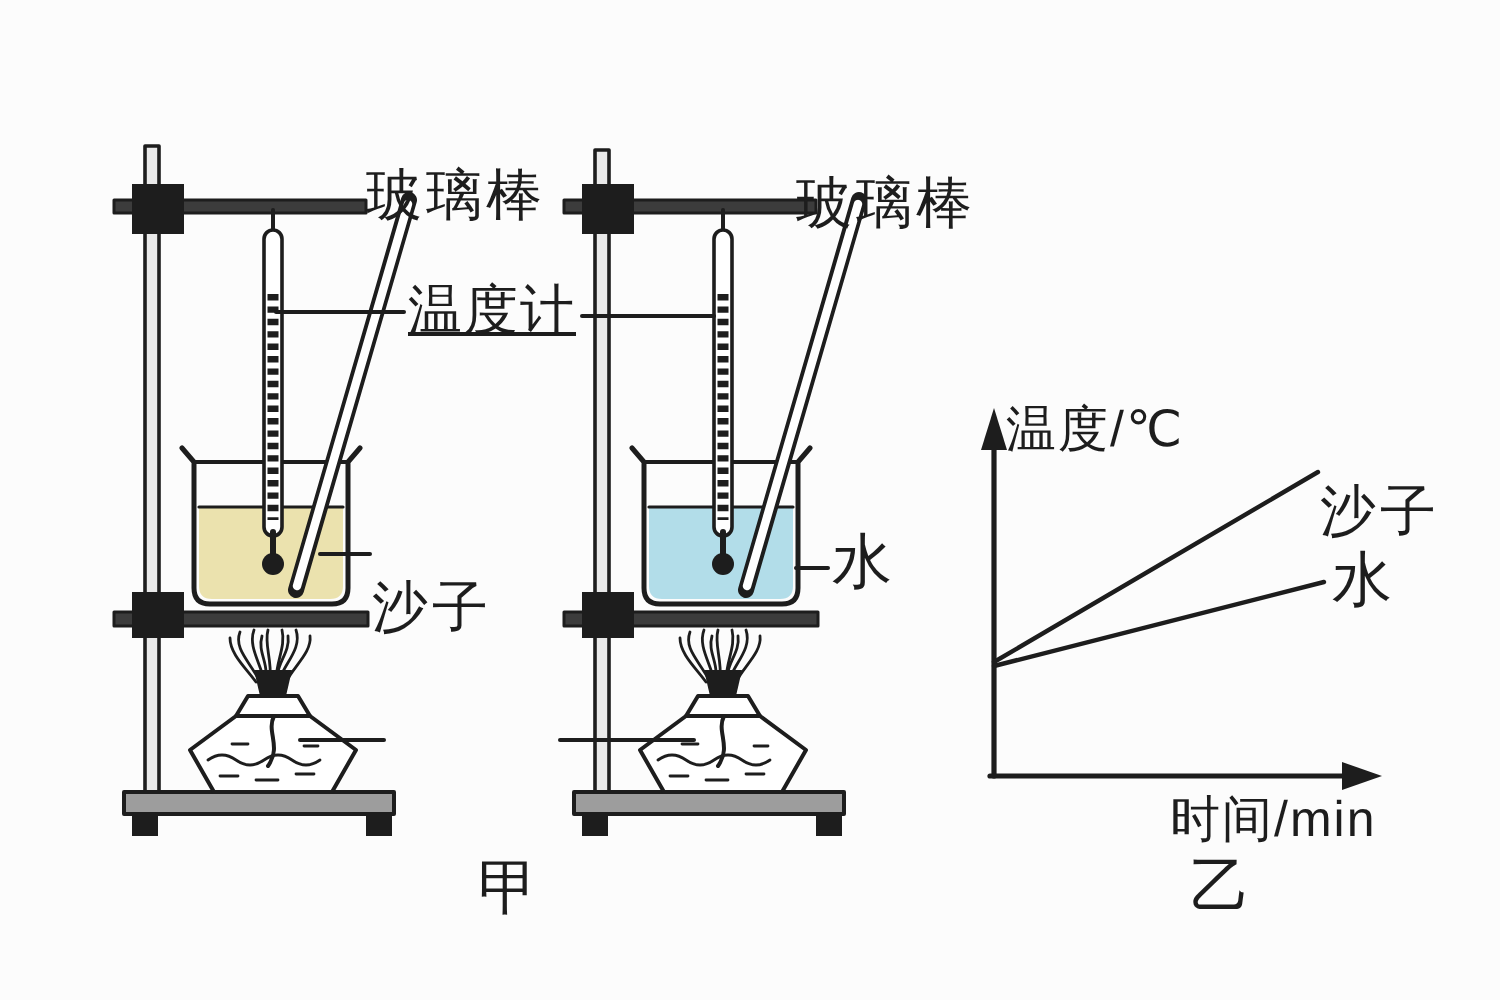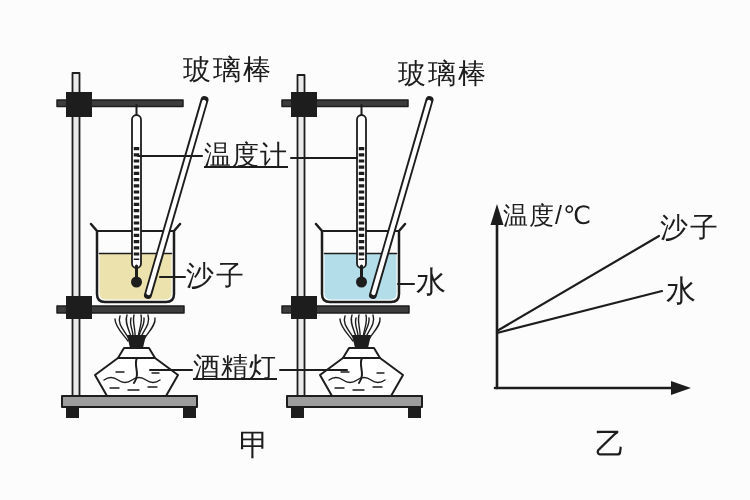--- a/index.html
+++ b/index.html
@@ -14,21 +14,21 @@
   #drawing{position:absolute;left:0;top:0;}
   .lbl{
     position:absolute;
     line-height:1;
     white-space:nowrap;
     color:var(--ink,#1d1d1d);
     letter-spacing:1px;
     user-select:none;
   }
   .fs27{font-size:27px;text-decoration:underline;}
-  .fs28{font-size:28px;letter-spacing:2px;}
+  .fs28{font-size:28px;letter-spacing:2px;margin-top:28px;}
   .fs25{font-size:25px;text-align:right;}
   .fs30{font-size:30px;}
 </style>
 </head>
 <body>
 
 <div id="stage">
 
   <svg id="drawing" width="750" height="500" viewBox="0 0 750 500" fill="none" stroke-linecap="round" stroke-linejoin="round">
 
@@ -170,21 +170,21 @@
       <line x1="497" y1="331" x2="659" y2="236" stroke="var(--ink)" stroke-width="2.2"></line>
       <line x1="497" y1="333" x2="662" y2="291" stroke="var(--ink)" stroke-width="2.2"></line>
     </g>
   </svg>
 
   <div class="lbl fs28" style="left:183px;top:56px">玻璃棒</div>
   <div class="lbl fs28" style="left:398px;top:60px">玻璃棒</div>
   <div class="lbl fs27" style="left:204px;top:142px">温度计</div>
   <div class="lbl fs28" style="left:186px;top:262px">沙子</div>
   <div class="lbl fs30" style="left:416px;top:267px">水</div>
-  <div class="lbl fs27" style="left:193px;top:354px">酒精灯</div>
   <div class="lbl fs30" style="left:239px;top:430px">甲</div>
 
   <div class="lbl fs25" style="left:503px;top:203px">温度/℃</div>
   <div class="lbl fs28" style="left:660px;top:214px">沙子</div>
   <div class="lbl fs30" style="left:666px;top:276px">水</div>
+  <div class="lbl fs25" style="left:585px;top:398px">时间/min</div>
   <div class="lbl fs30" style="left:595px;top:429px">乙</div>
 
 </div>
 
 </body></html>

